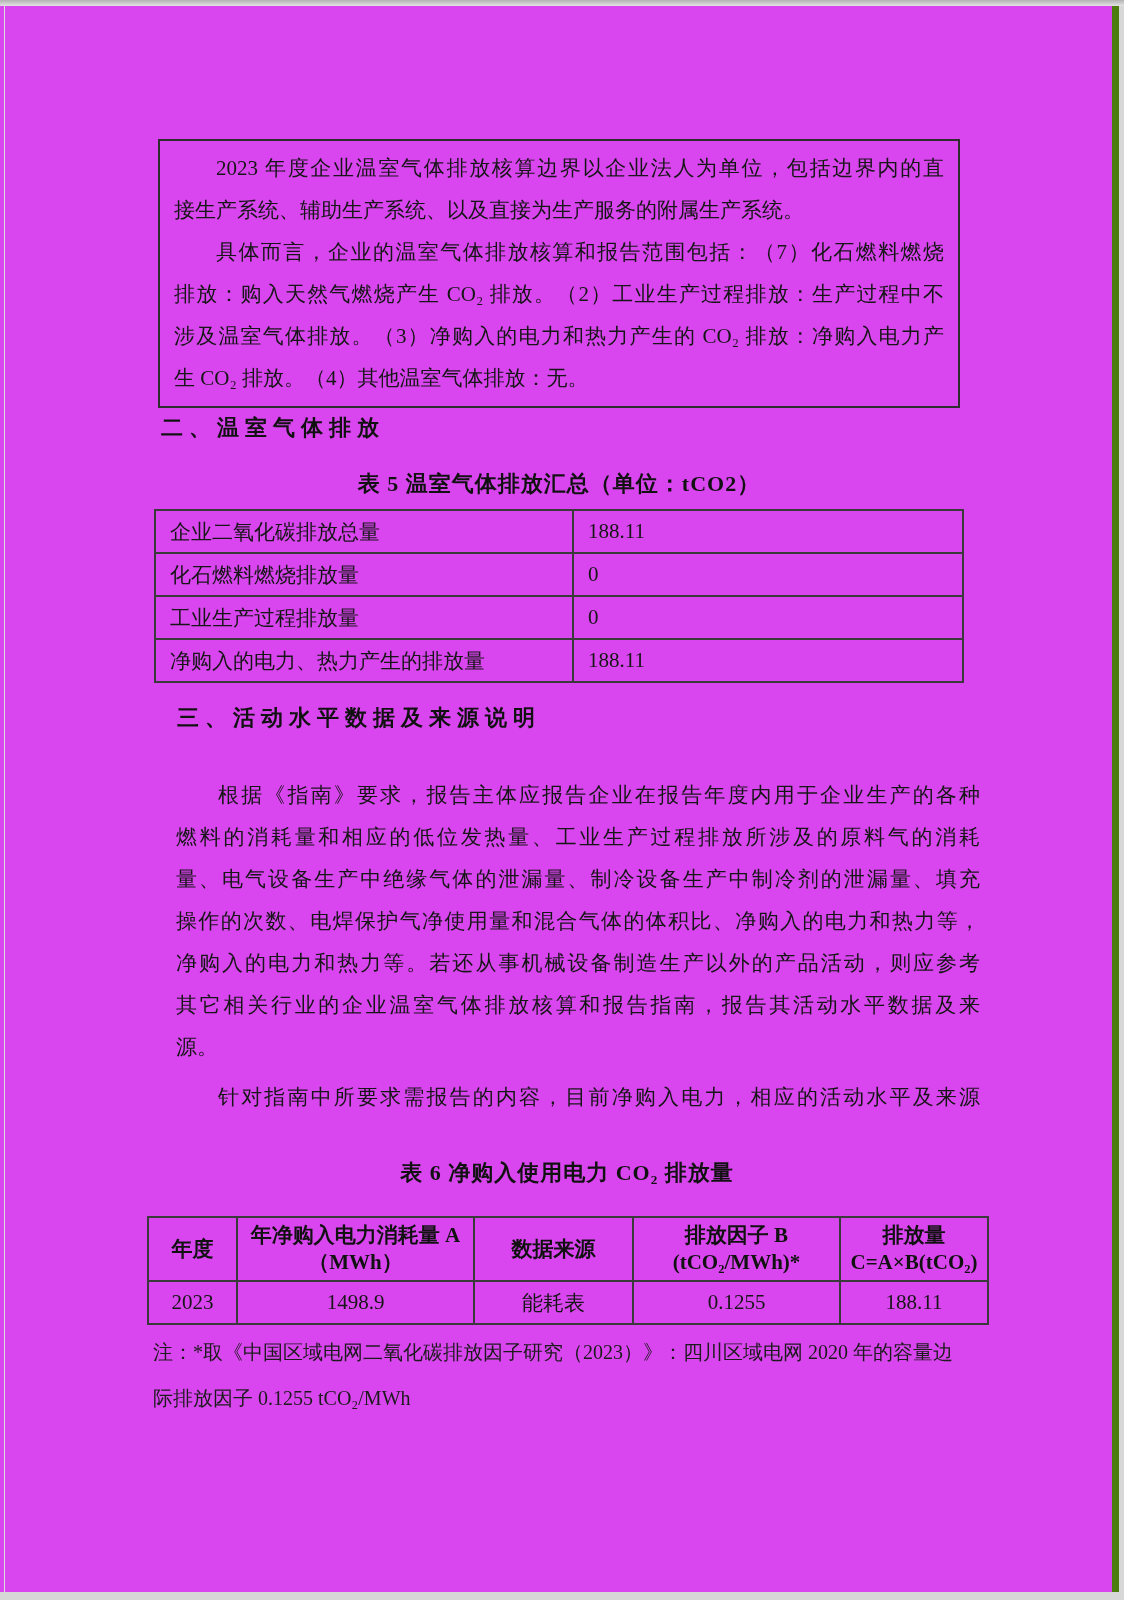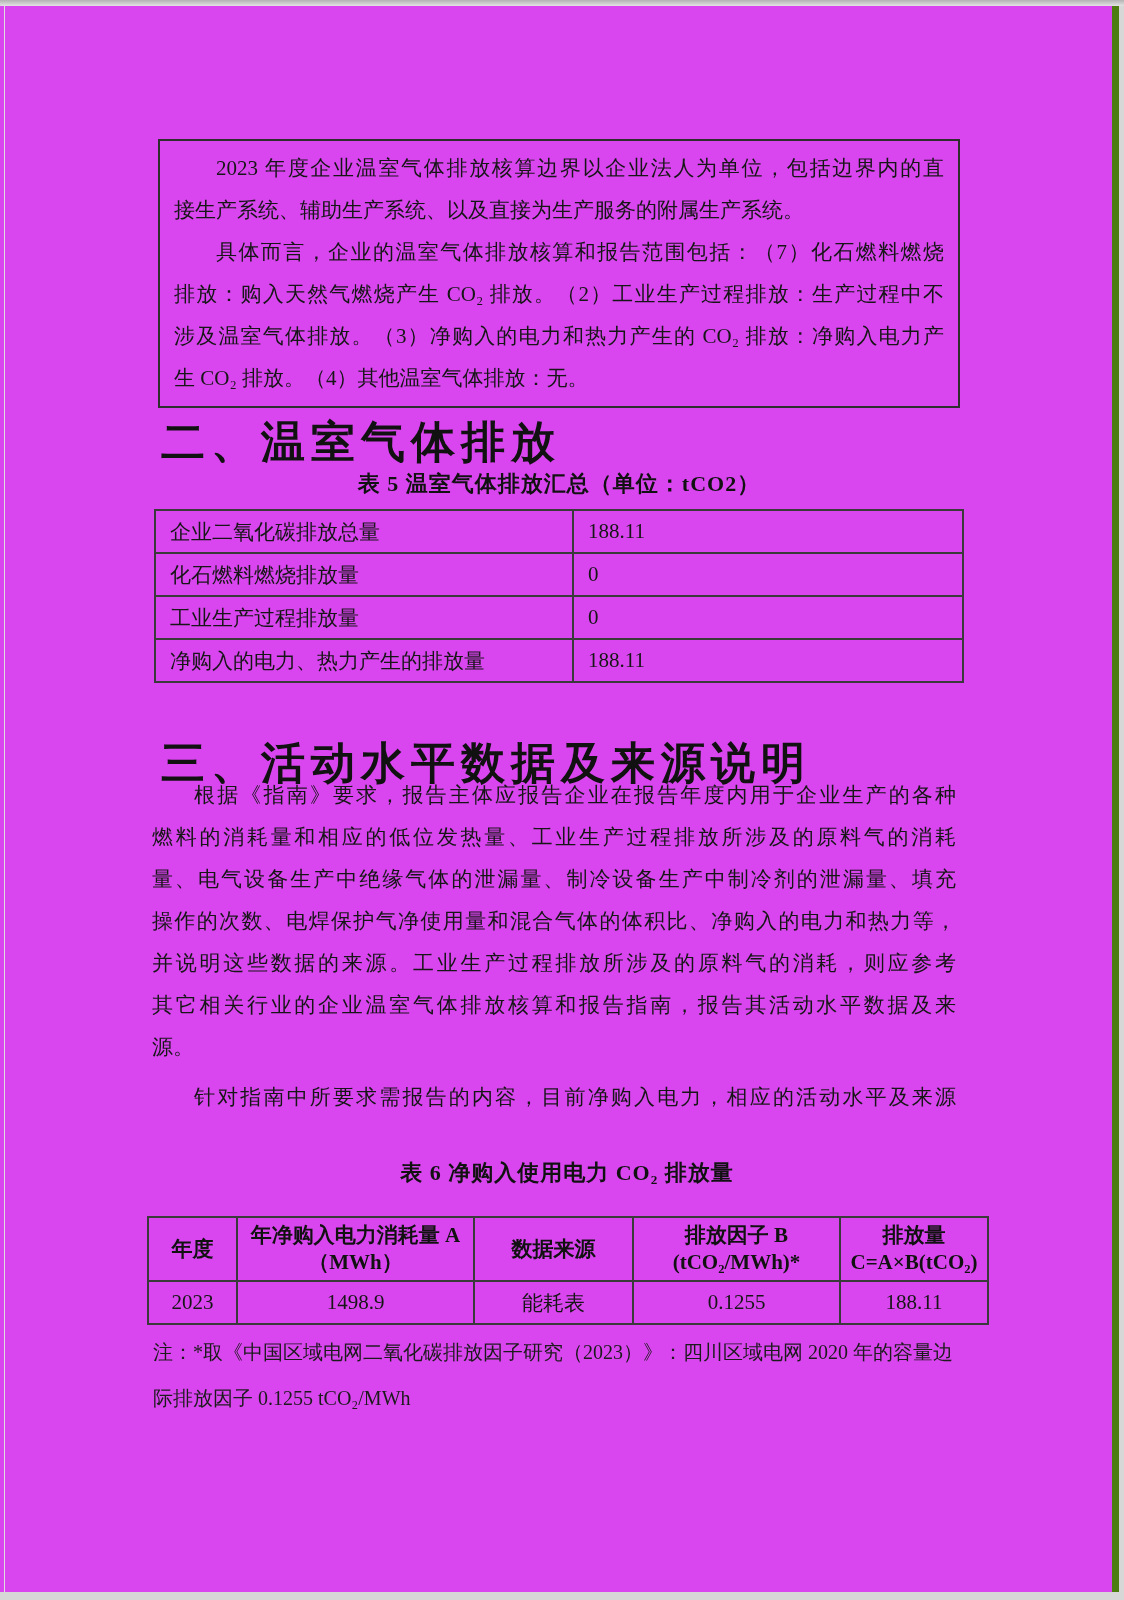--- a/index.html
+++ b/index.html
@@ -27,25 +27,25 @@
   .bodyline{
     font-size:21px;line-height:42px;
     text-align:justify;text-align-last:justify;
   }
   .bodyline.last{text-align-last:left;}
   .bodyline.indent{text-indent:2em;}
   
   .sec-heading{
     position:absolute;left:161px;
     font-family:Liberation Serif, serif;
-    font-weight:bold;font-size:44px;letter-spacing:6px;color:#111;
+    font-weight:bold;font-size:22px;letter-spacing:6px;color:#111;
     white-space:nowrap;
   }
   #heading-2{top:407px;}
-  #heading-3{top:728px;}
+  #heading-3{top:697px;margin-left:16px;}
   
   .tbl-caption{
     position:absolute;text-align:center;font-weight:bold;font-size:22px;
     letter-spacing:1px;color:#111;
   }
   #caption-5{left:158px;top:463px;width:802px;}
   #caption-6{left:147px;top:1152px;width:840px;}
   
   .t5{
     position:absolute;left:154px;top:503px;width:810px;
@@ -74,21 +74,21 @@
   .t6 col.c2{width:237px;}
   .t6 col.c3{width:159px;}
   .t6 col.c4{width:207px;}
   .t6 col.c5{width:148px;}
   
   .note{
     position:absolute;left:153px;top:1323px;width:800px;
     font-size:20px;line-height:46px;color:#1b1b1b;
   }
   
-  .para{position:absolute;left:152px;width:804px;}
+  .para{position:absolute;left:176px;width:804px;}
   #para-activity{top:768px;}
   #para-pointer{top:1070px;}
 </style>
 </head>
 <body>
 
 <div class="scan-edge-top"></div>
 
 <div class="page">
   <div class="left-scan-line"></div>
@@ -135,21 +135,21 @@
     </tbody>
   </table>
 
   <div class="sec-heading" id="heading-3">三、活动水平数据及来源说明</div>
 
   <div class="para" id="para-activity">
     <div class="bodyline indent">根据《指南》要求，报告主体应报告企业在报告年度内用于企业生产的各种</div>
     <div class="bodyline">燃料的消耗量和相应的低位发热量、工业生产过程排放所涉及的原料气的消耗</div>
     <div class="bodyline">量、电气设备生产中绝缘气体的泄漏量、制冷设备生产中制冷剂的泄漏量、填充</div>
     <div class="bodyline">操作的次数、电焊保护气净使用量和混合气体的体积比、净购入的电力和热力等，</div>
-    <div class="bodyline">并说明这些数据的来源。工业生产过程排放所涉及的原料气的消耗，则应参考</div>
+    <div class="bodyline">净购入的电力和热力等。若还从事机械设备制造生产以外的产品活动，则应参考</div>
     <div class="bodyline">其它相关行业的企业温室气体排放核算和报告指南，报告其活动水平数据及来</div>
     <div class="bodyline last">源。</div>
   </div>
 
   <div class="para" id="para-pointer">
     <div class="bodyline indent">针对指南中所要求需报告的内容，目前净购入电力，相应的活动水平及来源</div>
   </div>
 
   <div class="tbl-caption" id="caption-6">表 6 净购入使用电力 CO₂ 排放量</div>
 

